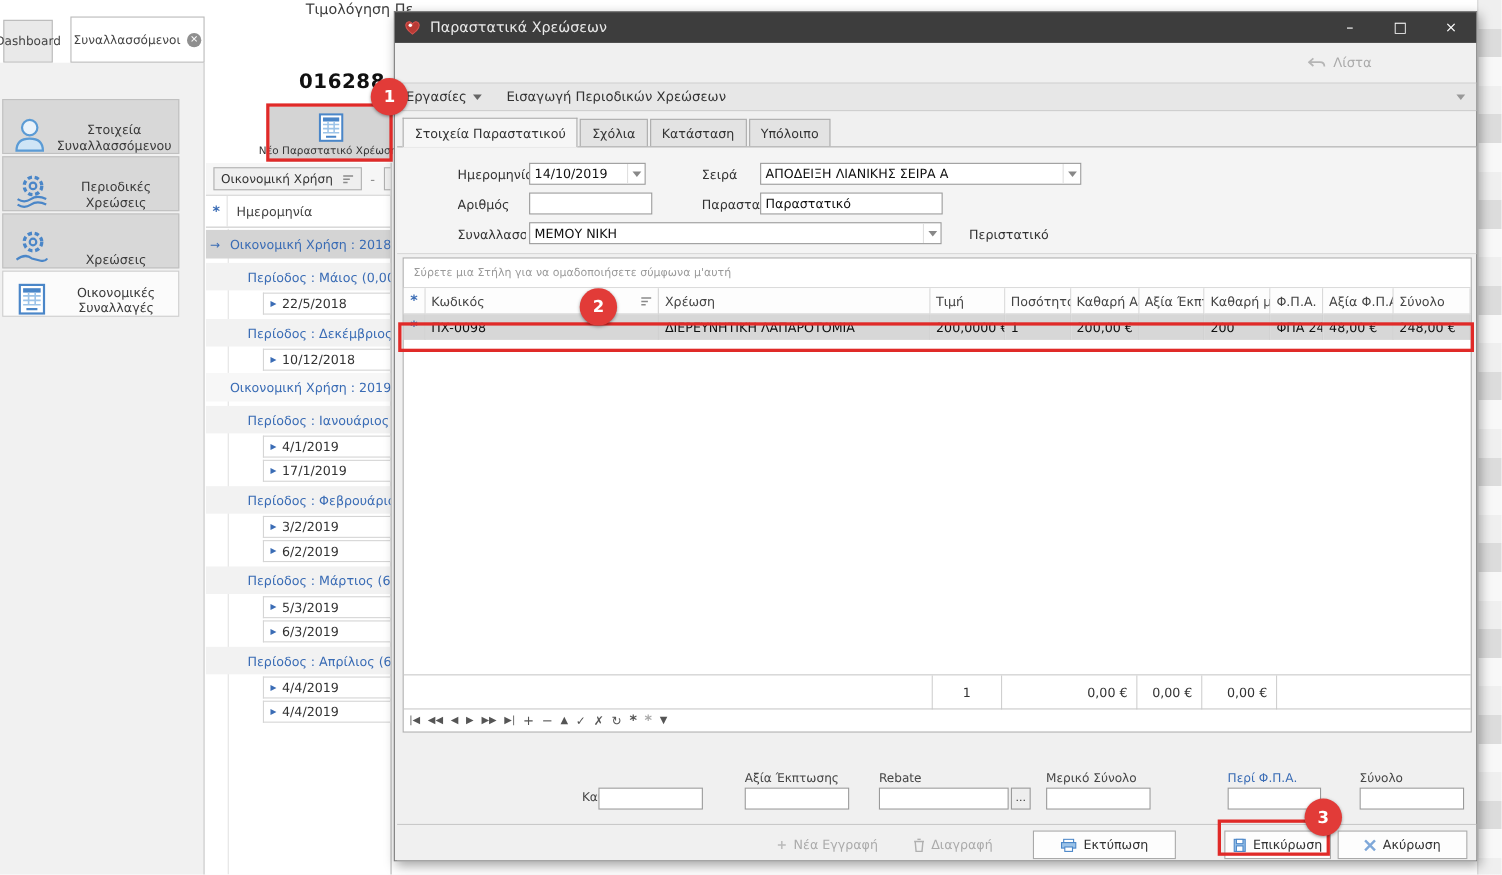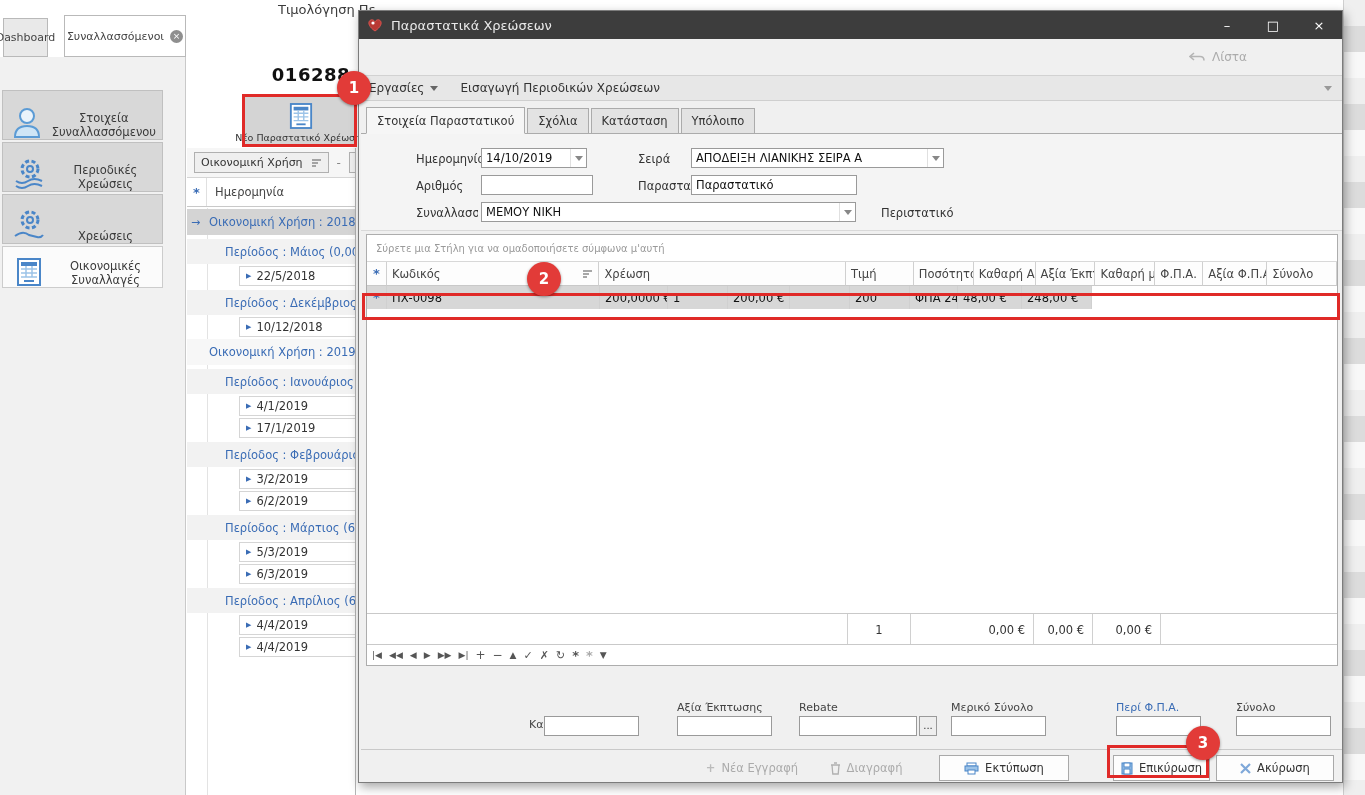--- a/index.html
+++ b/index.html
@@ -350,21 +350,21 @@
   <div id="form-panel"></div>
 
   <span class="flabel" style="left:57px;top:141px;">Ημερομηνία</span>
   <div class="editor" style="left:122px;top:137px;width:106px;">
     <span>14/10/2019</span>
     <span class="ebtn">
         <span class="caret-down"></span>
       </span>
   </div>
   <span class="flabel" style="left:279px;top:141px;">Σειρά</span>
-  <div class="editor" style="left:332px;top:137px;width:253px;text-align:center;">
+  <div class="editor" style="left:332px;top:137px;width:292px;text-align:center;">
     <span>ΑΠΟΔΕΙΞΗ ΛΙΑΝΙΚΗΣ ΣΕΙΡΑ Α</span>
     <span class="ebtn">
         <span class="caret-down"></span>
       </span>
   </div>
 
   <span class="flabel" style="left:57px;top:168px;">Αριθμός</span>
   <div class="editor" style="left:122px;top:164px;width:112px;">
     <span></span>
   </div>
@@ -429,20 +429,23 @@
       <div class="gcell w10">
           <span>Σύνολο</span>
         </div>
     </div>
     <div class="grow" id="grid-datarow">
       <div class="gcell w0">
           <span class="blue-ast">*</span>
         </div>
       <div class="gcell w1">
           <span>ΠΧ-0098</span>
+        </div>
+      <div class="gcell w2">
+          <span>ΔΙΕΡΕΥΝΗΤΙΚΗ ΛΑΠΑΡΟΤΟΜΙΑ</span>
         </div>
       <div class="gcell w3">
           <span>200,0000 €</span>
         </div>
       <div class="gcell w4">
           <span>1</span>
         </div>
       <div class="gcell w5">
           <span>200,00 €</span>
         </div>

